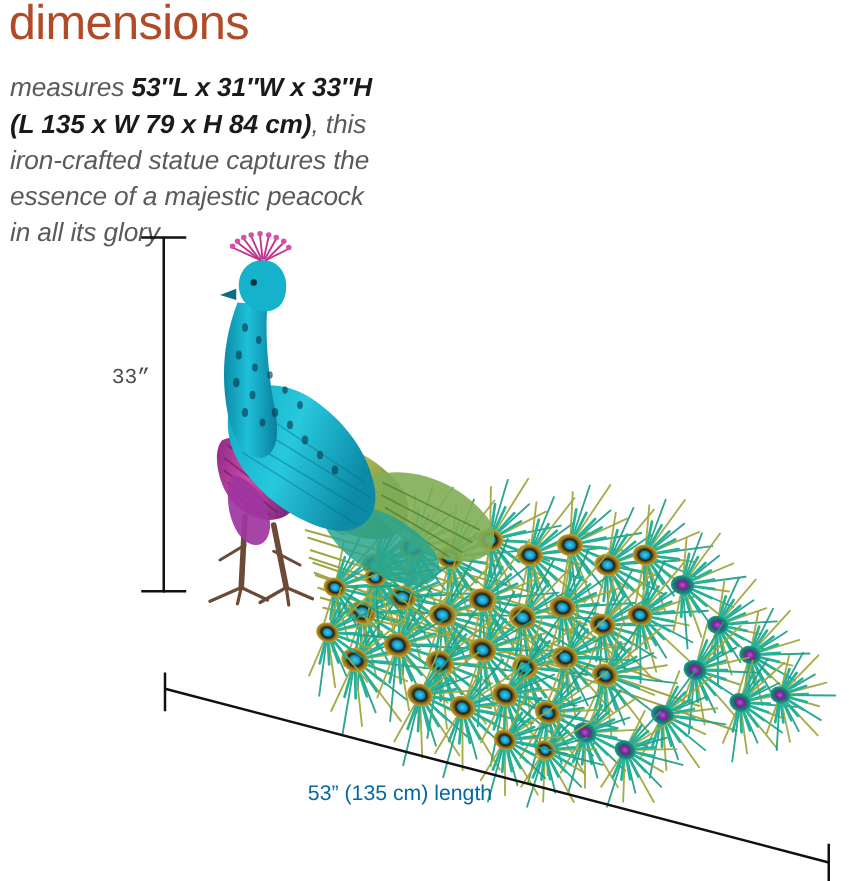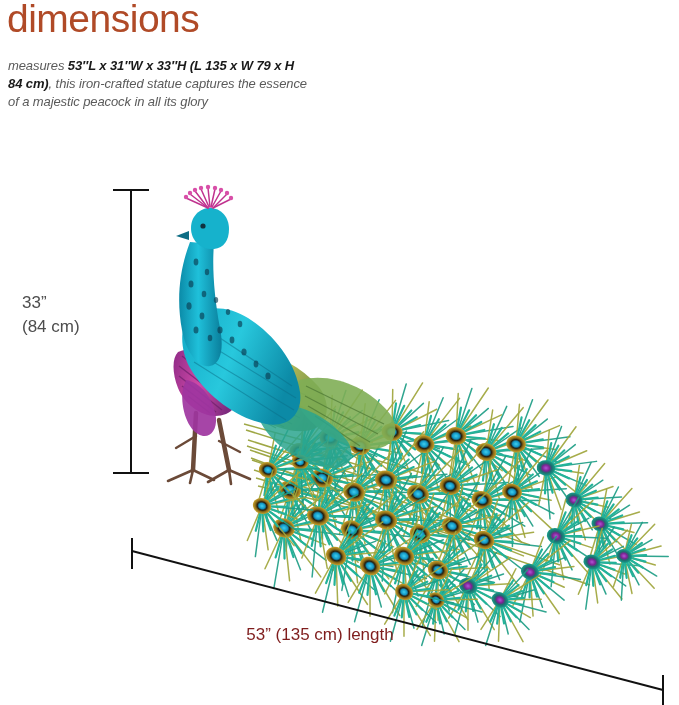--- a/index.html
+++ b/index.html
@@ -26,21 +26,21 @@
     letter-spacing: -0.5px;
     color: #b04a27;
     line-height: 1.2;
     white-space: nowrap;
   }
   #description {
     position: absolute;
     left: 8px;
     top: 57px;
     width: 300px;
-    font-size: 13px;
+    font-size: 21px;
     font-style: italic;
     line-height: 1.38;
     color: #5a5a5a;
     letter-spacing: -0.1px;
   }
   #description b {
     font-weight: 700;
     color: #1a1a1a;
     font-style: italic;
   }
@@ -64,24 +64,25 @@
     left: 113px;
     top: 472px;
     width: 36px;
     height: 2px;
   }
   #height-label {
     position: absolute;
     left: 22px;
     top: 291px;
     width: 98px;
-    text-align: left;
+    text-align: right;
     font-size: 17px;
     line-height: 1.42;
     color: #4d4d4d;
+    font-family: Liberation Mono, monospace;
   }
 
   #length-cap-left {
     left: 131px;
     top: 538px;
     width: 2px;
     height: 31px;
   }
   #length-cap-right {
     left: 662px;
@@ -97,21 +98,21 @@
     height: 705px;
     pointer-events: none;
   }
   #length-label {
     position: absolute;
     left: 150px;
     top: 625px;
     width: 340px;
     text-align: center;
     font-size: 17px;
-    color: #7f1d1d;
+    color: #0369a1;
   }
 
   
   #peacock {
     position: absolute;
     left: 0;
     top: 0;
     width: 679px;
     height: 705px;
     pointer-events: none;
@@ -1392,21 +1393,20 @@
     <circle cx="231" cy="198" r="2.2"></circle>
   </g>
 </svg>
 
 <div class="dimline" id="height-cap-top"></div>
 <div class="dimline" id="height-line-vertical"></div>
 <div class="dimline" id="height-cap-bottom"></div>
 
 <div id="height-label">
   <div>33”</div>
-  <div>(84 cm)</div>
 </div>
 
 <div class="dimline" id="length-cap-left"></div>
 <div class="dimline" id="length-cap-right"></div>
 <svg id="length-line-diagonal" viewBox="0 0 679 705">
   <line x1="132" y1="551" x2="663" y2="690" stroke="#111111" stroke-width="2"></line>
 </svg>
 
 <div id="length-label">53” (135 cm) length</div>
 

